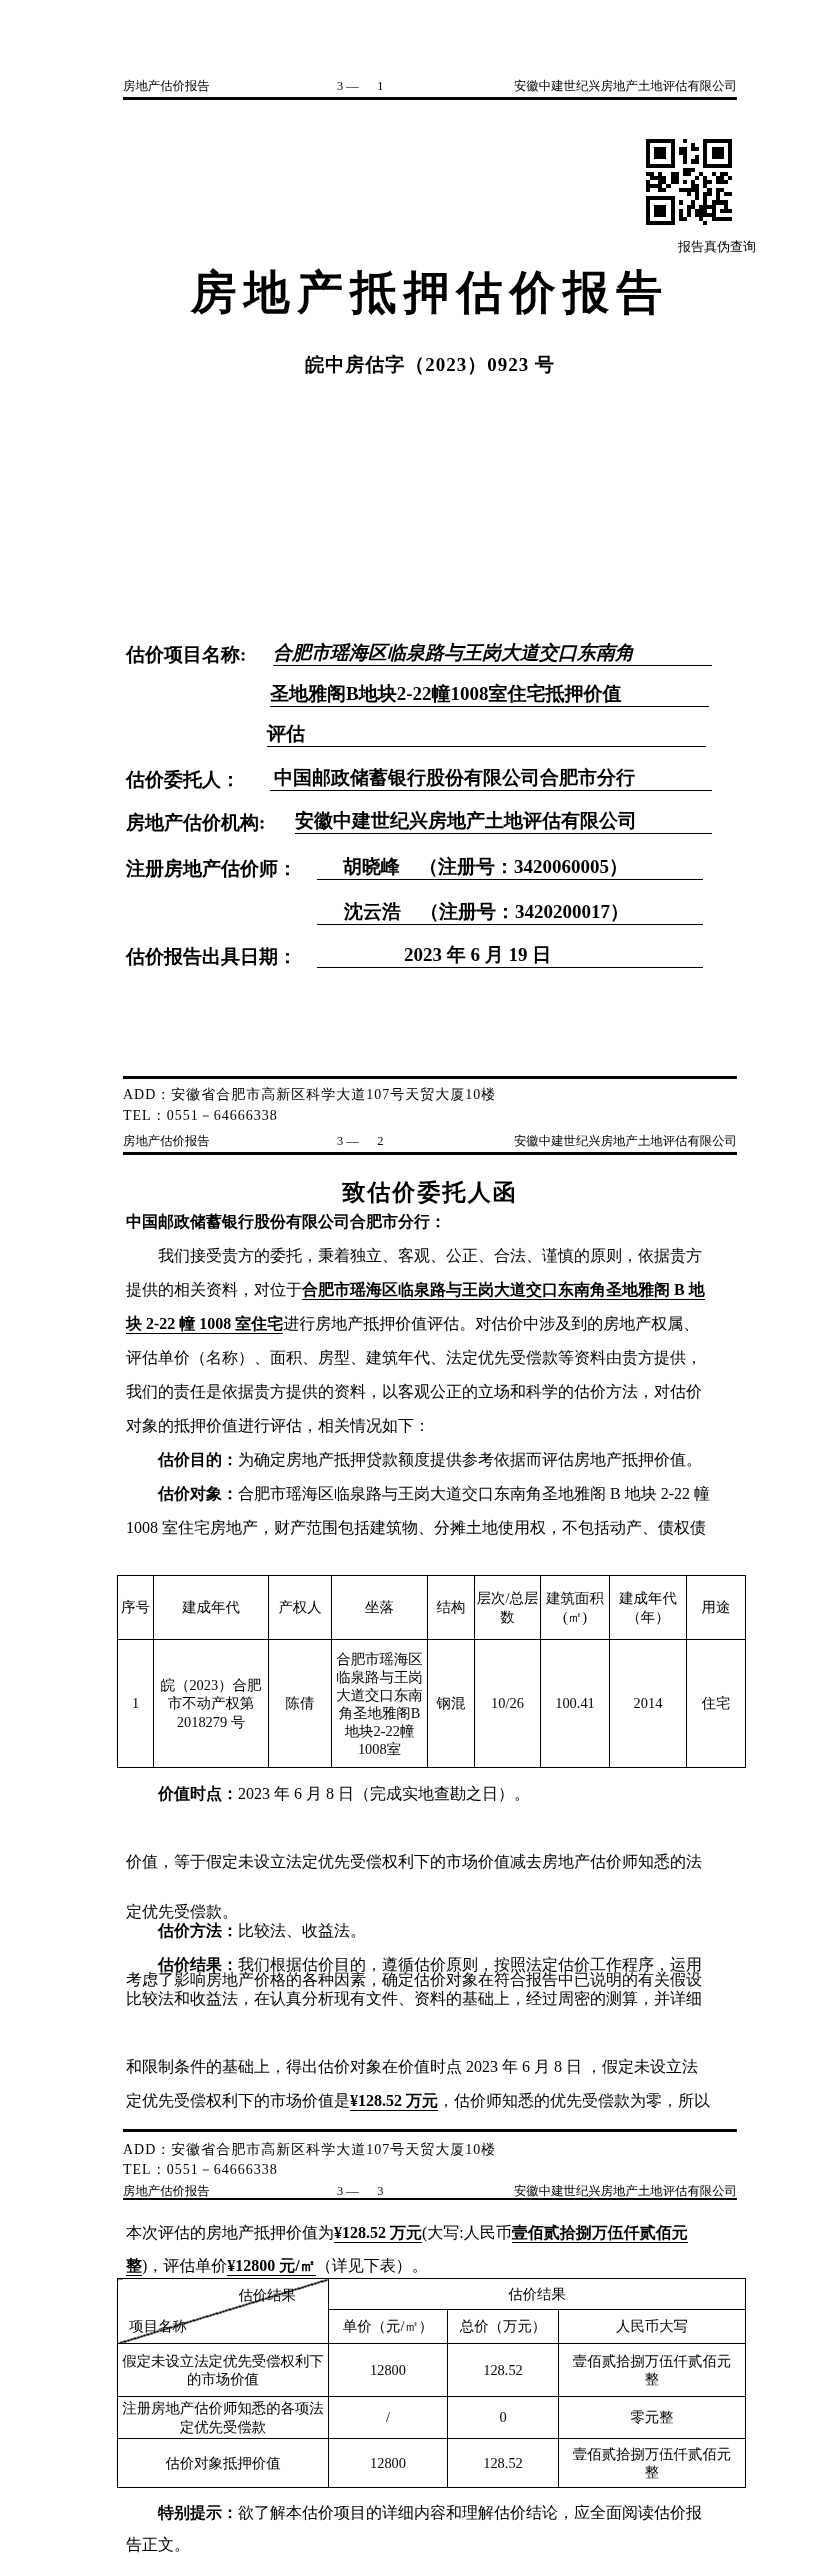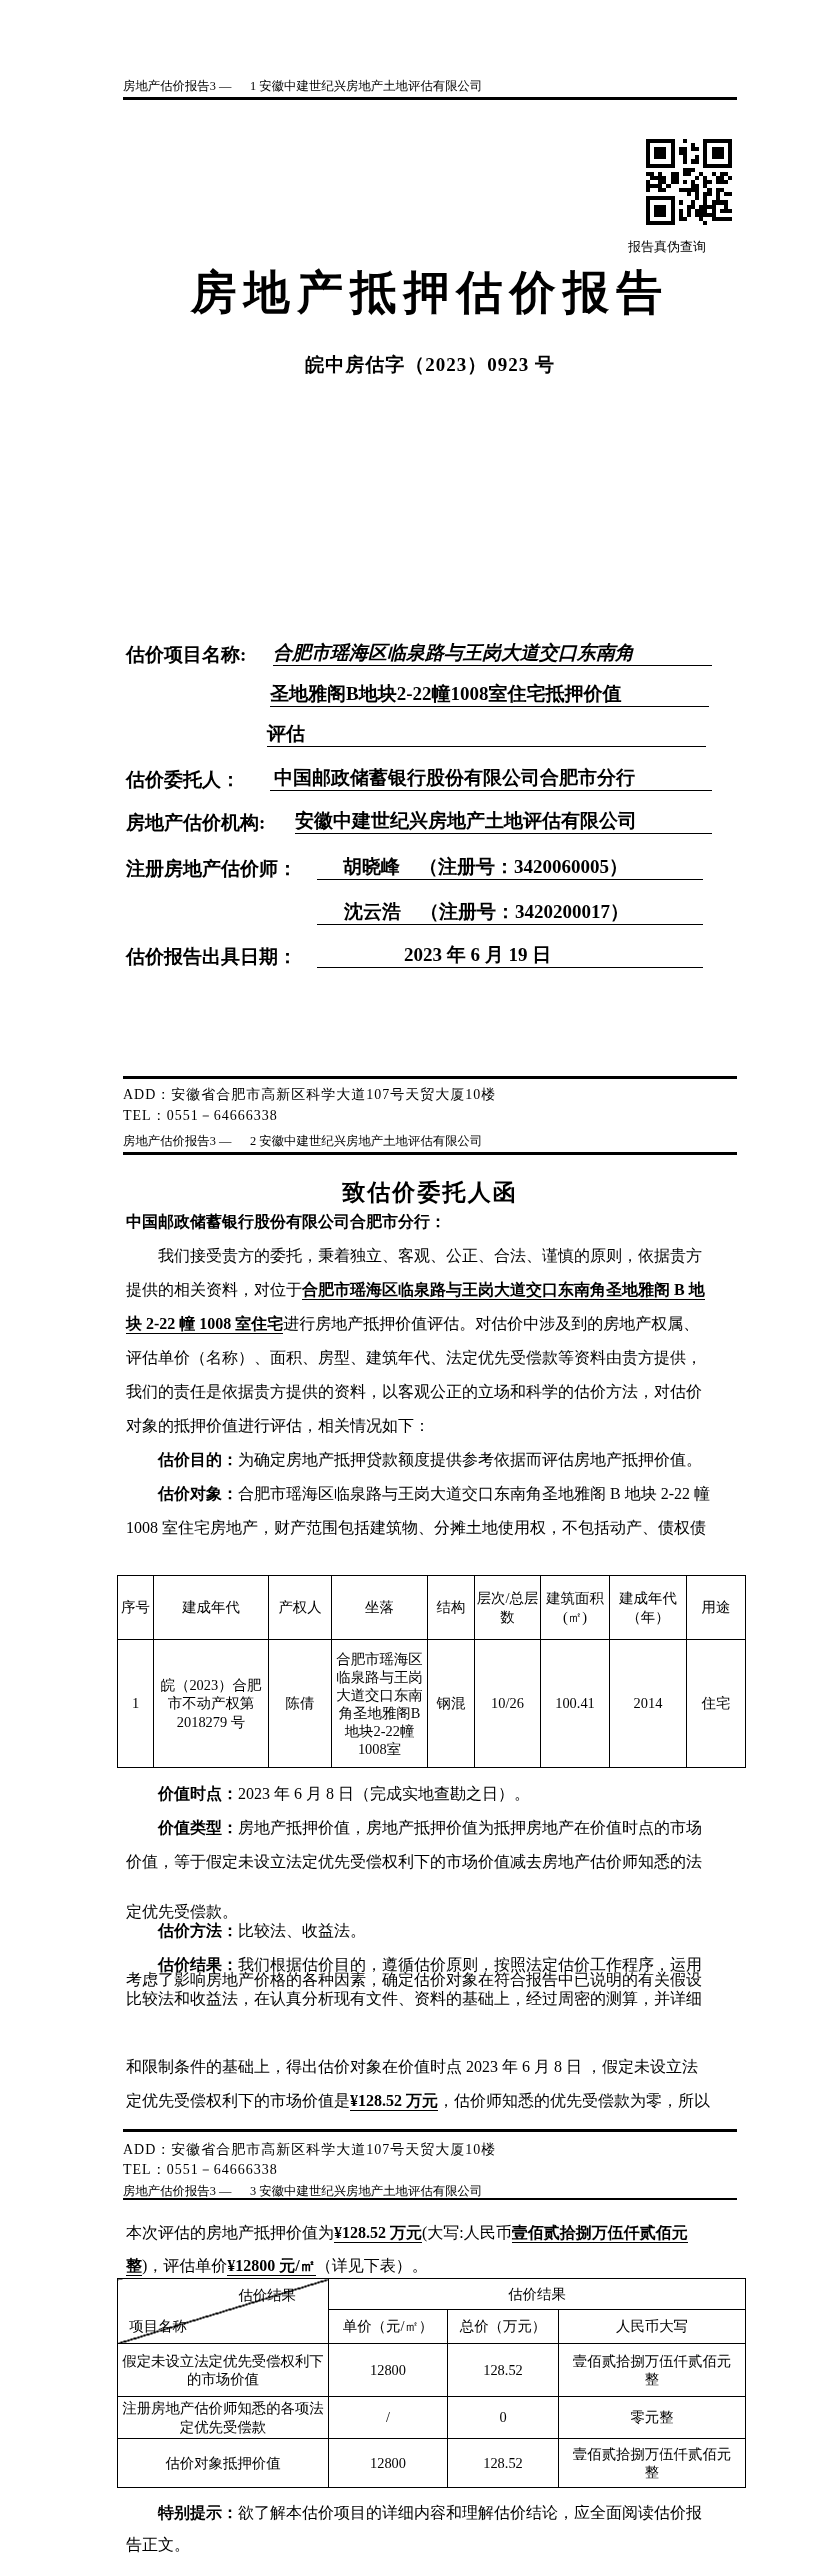--- a/index.html
+++ b/index.html
@@ -1,24 +1,24 @@
 <!DOCTYPE html>
 <html style="font-size:8.2px"><head>
 <meta charset="utf-8">
 <style>
   html,body{margin:0;padding:0;background:#888;}
   #page{position:relative;width:818px;height:3300px;background:#ffffff;
         font-family:"Liberation Serif","DejaVu Serif",serif;color:#000;overflow:hidden;}
   .hline{position:absolute;left:123px;width:614px;height:2.6px;background:#000;}
-  .pagehead{position:absolute;left:123px;width:614px;display:flex;justify-content:flex-start;
+  .pagehead{position:absolute;left:123px;width:614px;display:flex;justify-content:space-between;
             align-items:baseline;font-size:12.4px;white-space:nowrap;}
   .pagehead .mid{letter-spacing:3.1px;}
   .foot{position:absolute;left:123px;width:614px;font-size:14px;letter-spacing:1px;white-space:nowrap;}
   .qrbox{position:absolute;left:646px;top:139px;width:86px;height:86px;}
-  .qrcap{position:absolute;left:628px;top:238px;width:138px;font-size:13px;}
+  .qrcap{position:absolute;left:648px;top:238px;width:138px;text-align:center;font-size:13px;}
   .bigtitle{position:absolute;left:123px;top:262px;width:614px;text-align:center;
             font-size:46px;font-weight:bold;letter-spacing:7.2px;white-space:nowrap;}
   .docno{position:absolute;left:123px;top:352px;width:614px;text-align:center;
          font-size:19px;font-weight:bold;letter-spacing:1px;white-space:nowrap;}
   .cv-label{position:absolute;left:126px;font-size:19px;font-weight:bold;white-space:nowrap;}
   .cv-value{position:absolute;height:25px;line-height:24px;border-bottom:1.5px solid #000;
             font-size:19px;font-weight:bold;white-space:nowrap;box-sizing:border-box;}
   .h2title{position:absolute;left:123px;top:1177px;width:614px;text-align:center;
            font-size:23px;font-weight:bold;letter-spacing:2.1px;}
   .bline{position:absolute;left:126px;width:605px;font-size:16px;white-space:nowrap;}
@@ -285,23 +285,20 @@
       <td>100.41</td>
       <td>2014</td>
       <td>住宅</td>
     </tr>
   </tbody>
     </table>
 
   <div class="bline ind" style="top:1784px;">
     <span class="bd">价值时点：</span><span>2023 年 6 月 8 日（完成实地查勘之日）。</span>
   </div>
-  <div class="bline ind" style="top:1818px;">
-    <span class="bd">价值类型：</span><span>房地产抵押价值，房地产抵押价值为抵押房地产在价值时点的市场</span>
-  </div>
   <div class="bline" style="top:1852px;">价值，等于假定未设立法定优先受偿权利下的市场价值减去房地产估价师知悉的法</div>
   <div class="bline" style="top:1886px;margin-top:16px;">定优先受偿款。</div>
 
   <div class="bline ind" style="top:1921px;">
     <span class="bd">估价方法：</span><span>比较法、收益法。</span>
   </div>
   <div class="bline ind" style="top:1955px;">
     <span class="bd">估价结果：</span><span>我们根据估价目的，遵循估价原则，按照法定估价工作程序，运用</span>
   </div>
   <div class="bline" style="top:1989px;">比较法和收益法，在认真分析现有文件、资料的基础上，经过周密的测算，并详细</div>

